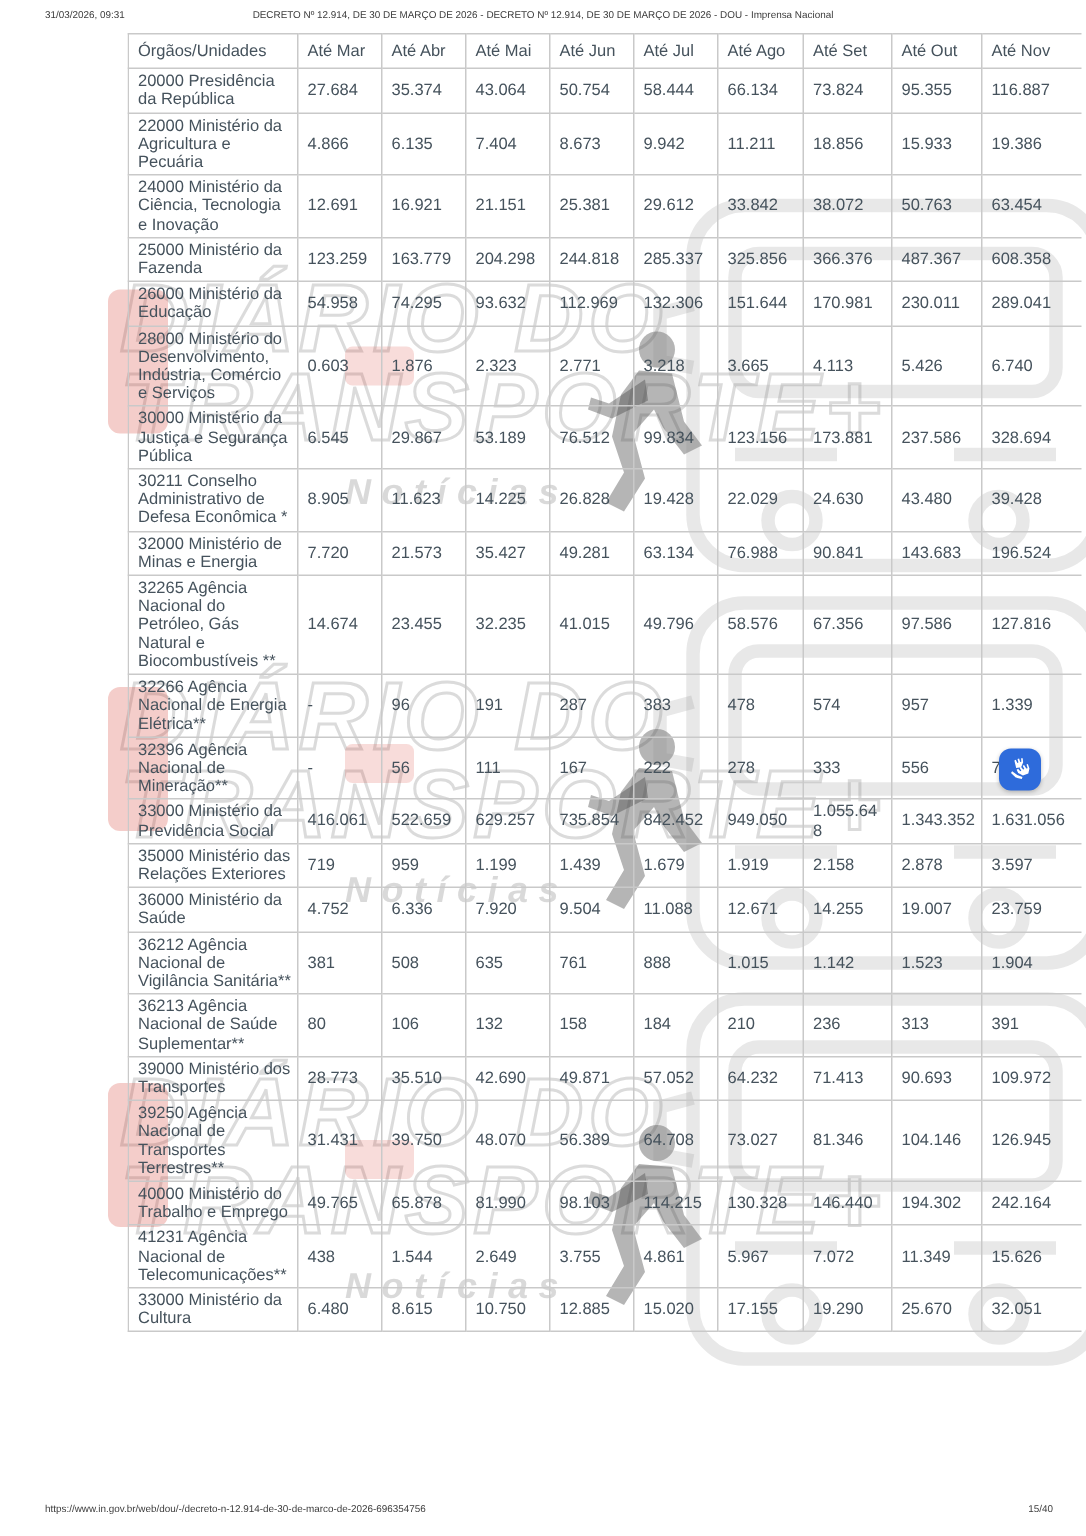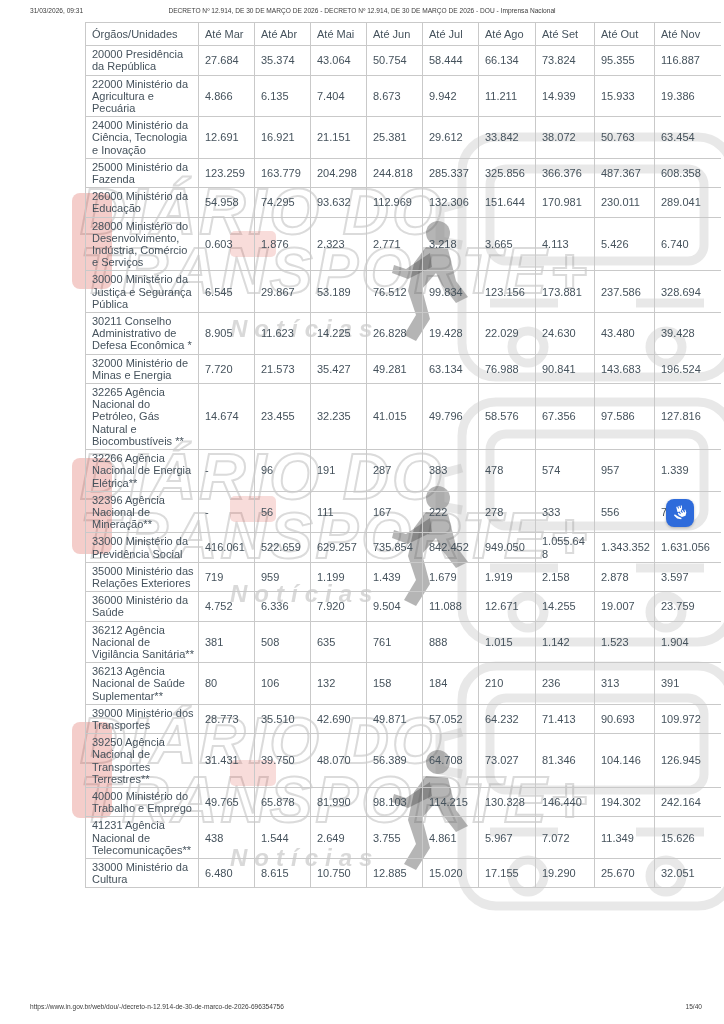--- a/index.html
+++ b/index.html
@@ -187,21 +187,21 @@
           <td>116.887</td>
         </tr>
         <tr>
           <td>22000 Ministério da Agricultura e Pecuária</td>
           <td>4.866</td>
           <td>6.135</td>
           <td>7.404</td>
           <td>8.673</td>
           <td>9.942</td>
           <td>11.211</td>
-          <td>14.939</td>
+          <td>18.856</td>
           <td>15.933</td>
           <td>19.386</td>
         </tr>
         <tr>
           <td>24000 Ministério da Ciência, Tecnologia e Inovação</td>
           <td>12.691</td>
           <td>16.921</td>
           <td>21.151</td>
           <td>25.381</td>
           <td>29.612</td>

